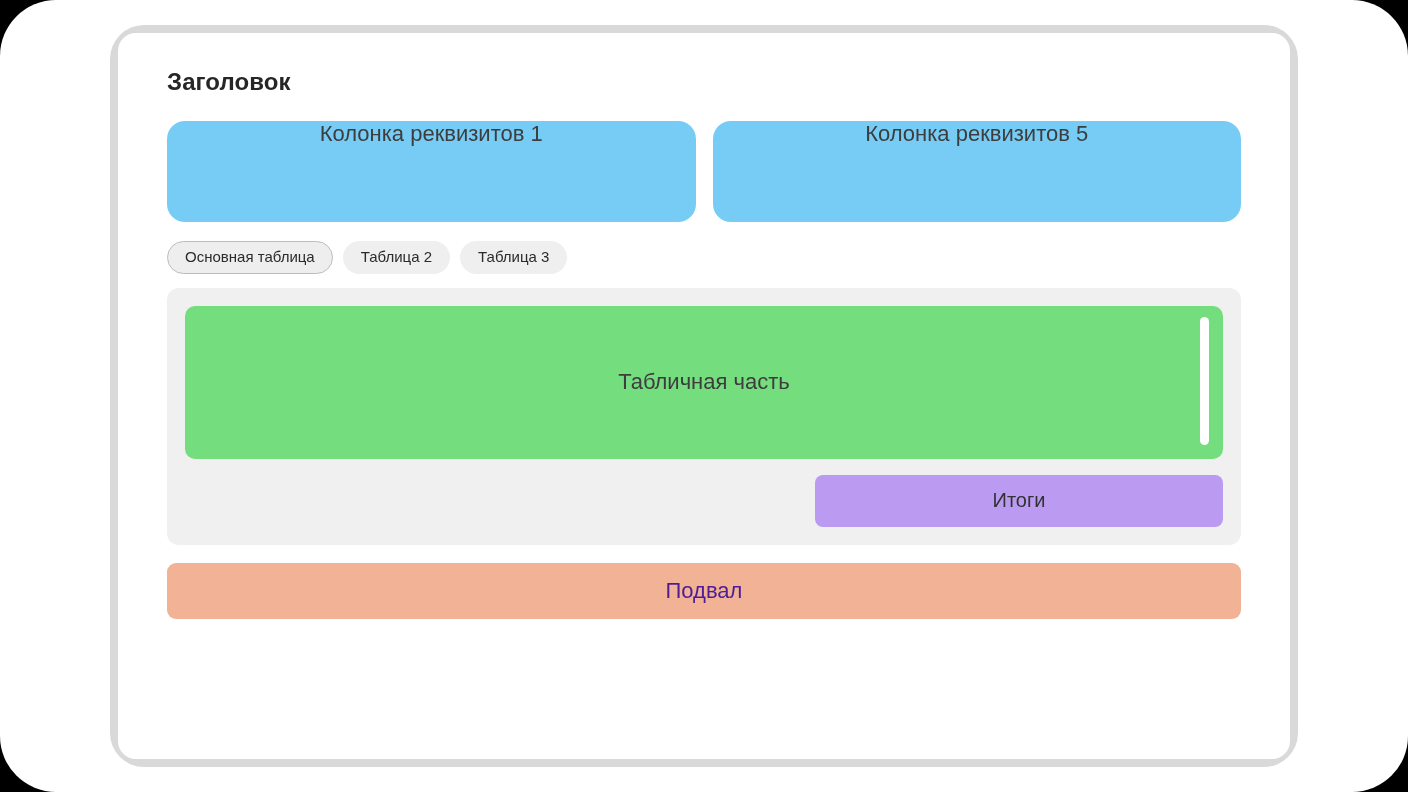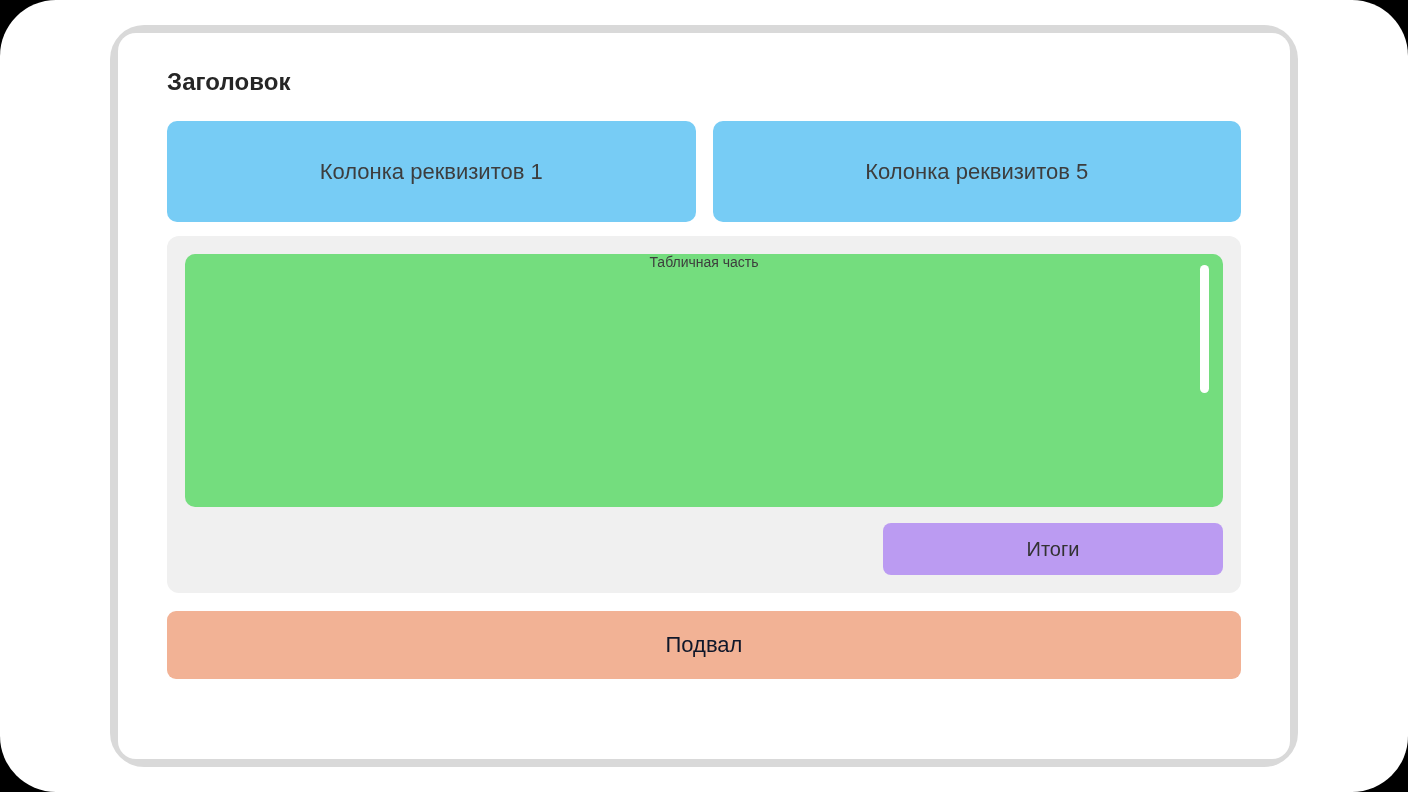--- a/index.html
+++ b/index.html
@@ -62,23 +62,22 @@
   
   .requisites-row {
     display: flex;
     gap: 17px;
     margin: 0 25px;
   }
   .requisite-col {
     flex: 1;
     height: 101px;
     background: #77ccf5;
-    border-radius: 10px;
-    display: flex;
-    align-items: center;
+    border-radius: 18px;
+    display: flex;
     justify-content: center;
     color: #3d3d3d;
     font-size: 22px;
     box-sizing: border-box;
   }
 
   
   .tabs-row {
     display: flex;
     align-items: center;
@@ -105,70 +104,70 @@
   .table-section {
     margin: 14px 25px 0 25px;
     background: #f0f0f0;
     border-radius: 12px;
     padding: 18px;
     box-sizing: border-box;
   }
 
   .table-body {
     position: relative;
-    height: 253px;
+    height: 153px;
     background: #74dd7e;
     border-radius: 10px;
     display: flex;
-    align-items: flex-start;
+    align-items: center;
     justify-content: center;
     color: #3d3d3d;
-    font-size: 14px;
+    font-size: 22px;
     box-sizing: border-box;
     overflow: hidden;
   }
 
   .table-scrollbar {
     position: absolute;
     right: 14px;
     top: 11px;
     width: 9px;
     height: 128px;
     background: #ffffff;
     border-radius: 5px;
   }
 
   .totals-row {
     display: flex;
     justify-content: flex-end;
     margin-top: 16px;
   }
   .totals-bar {
-    width: 340px;
+    width: 408px;
     height: 52px;
     background: #bb9bf2;
     border-radius: 8px;
     display: flex;
     align-items: center;
     justify-content: center;
     color: #323232;
     font-size: 20px;
     box-sizing: border-box;
   }
 
   
   .form-footer {
     margin: 18px 25px 0 25px;
-    height: 68px;
+    height: 56px;
     background: #f2b295;
     border-radius: 9px;
     display: flex;
     align-items: center;
     justify-content: center;
-    color: #0f172a;
+    color: #4c1d95;
     font-size: 22px;
     box-sizing: border-box;
   }
 </style>
 </head>
 <body>
 
 <div class="page-surface">
 
   <div class="outer-frame">
@@ -179,20 +178,31 @@
 
       <div class="requisites-row">
         <div class="requisite-col">
           <span>Колонка реквизитов 1</span>
         </div>
         <div class="requisite-col">
           <span>Колонка реквизитов 5</span>
         </div>
       </div>
 
+      <div class="tabs-row">
+        <div class="tab is-active">
+          <span>Основная таблица</span>
+        </div>
+        <div class="tab">
+          <span>Таблица 2</span>
+        </div>
+        <div class="tab">
+          <span>Таблица 3</span>
+        </div>
+      </div>
 
       <div class="table-section">
 
         <div class="table-body">
           <span>Табличная часть</span>
           <div class="table-scrollbar"></div>
         </div>
 
         <div class="totals-row">
           <div class="totals-bar">

